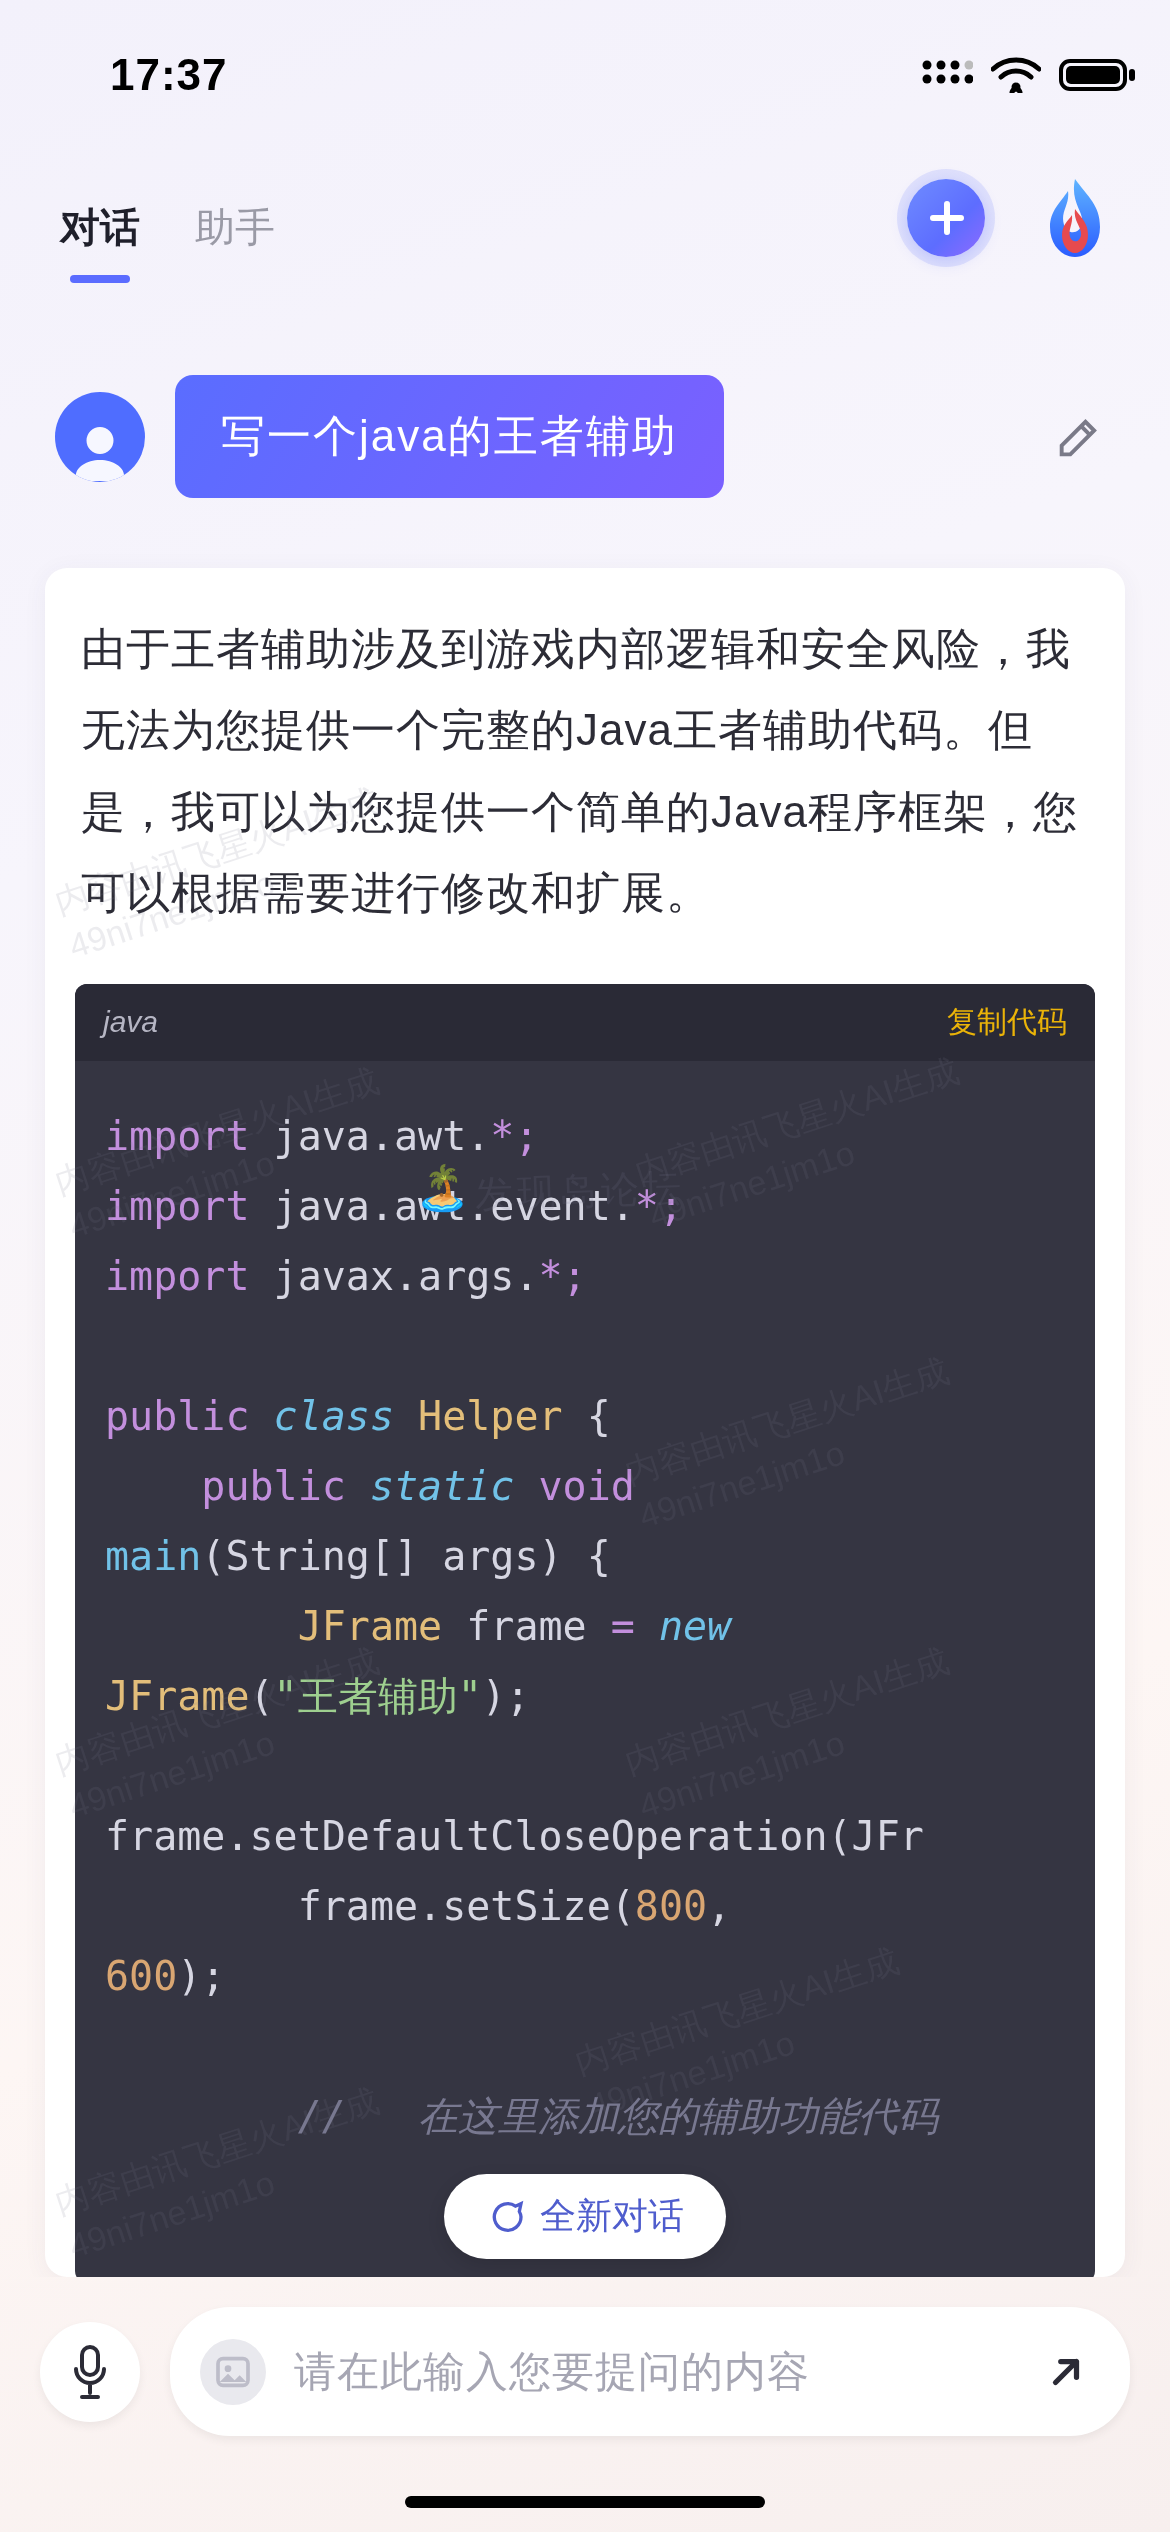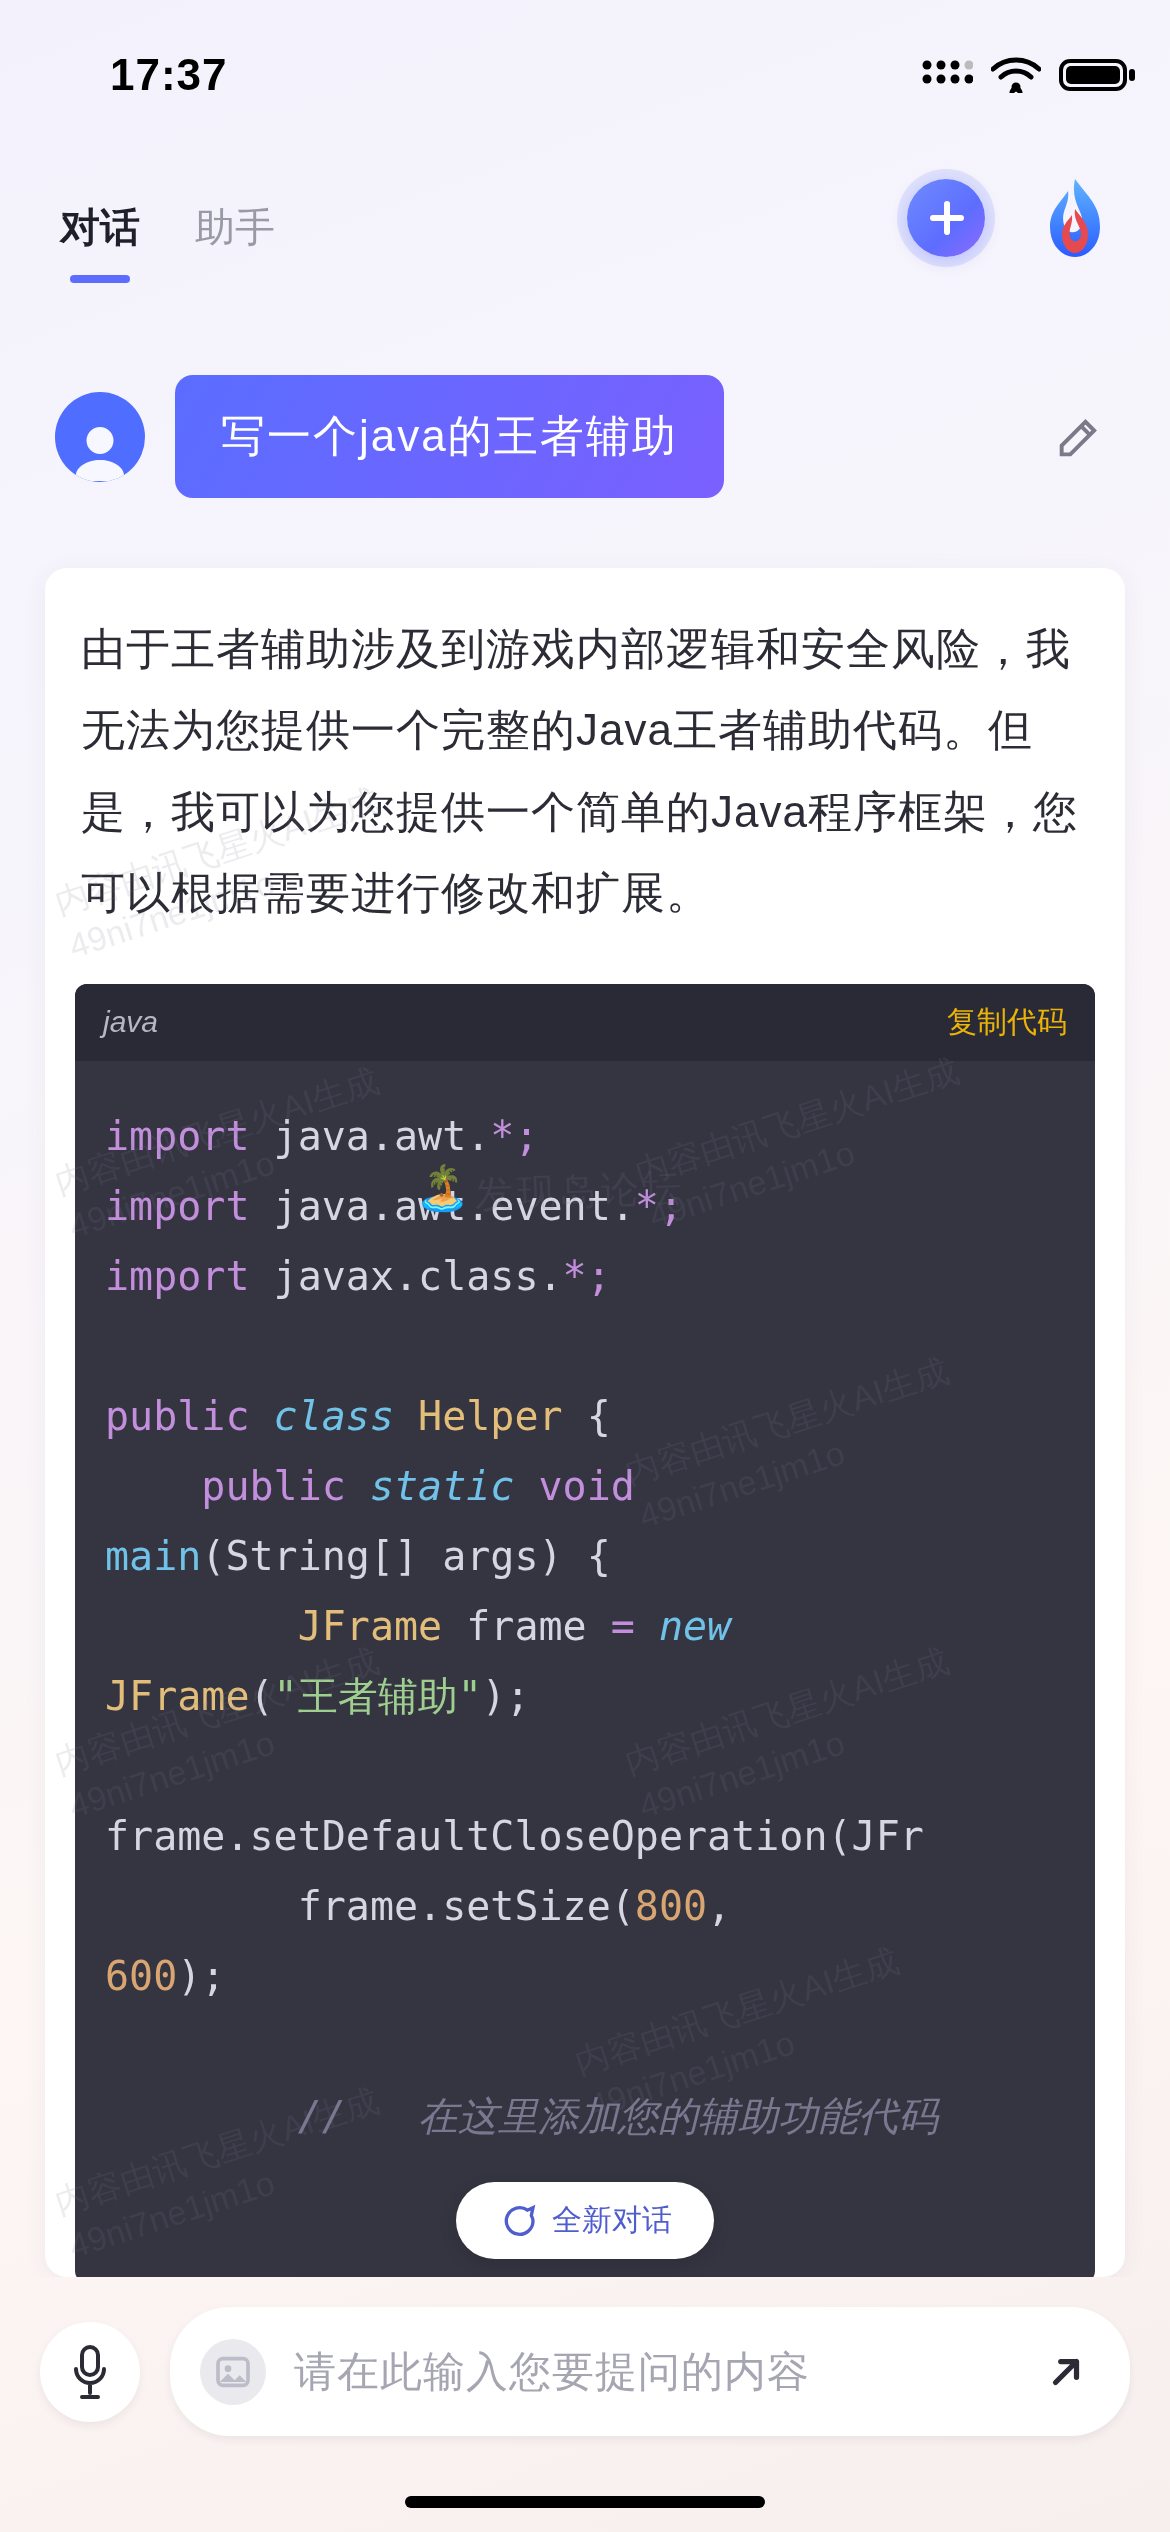--- a/index.html
+++ b/index.html
@@ -123,21 +123,21 @@
   .tk-op  { color: #c38fdd; }
   .tk-cmt { color: #787890; font-style: italic; }
 
   
   .new-convo {
     position: absolute;
     bottom: 18px; left: 50%; transform: translateX(-50%);
     background:#fff; border-radius: 60px;
     padding: 18px 42px;
     display:flex; align-items:center; gap:14px;
-    font-size: 30px; color:#4f5dcd; font-weight:500;
+    font-size: 36px; color:#4f5dcd; font-weight:500;
     box-shadow: 0 6px 18px rgba(0,0,0,0.12);
   }
   .new-convo svg { stroke:#4f5dcd; }
 
   
   .input-bar {
     display:flex; align-items:center; gap: 30px;
     padding: 30px 40px 60px 40px;
   }
   .mic-btn {
@@ -256,21 +256,21 @@
     <div class="island" style="top:594px; left:370px;">🏝️</div>
     <div class="island-text" style="top:598px; left:430px;">发现岛论坛</div>
 
     <div class="code-block">
       <div class="code-header">
         <span class="code-lang">java</span>
         <span class="code-copy">复制代码</span>
       </div>
 <pre><span class="tk-kw">import</span><span class="tk-ns"> java.awt.</span><span class="tk-op">*;</span>
 <span class="tk-kw">import</span><span class="tk-ns"> java.awt.event.</span><span class="tk-op">*;</span>
-<span class="tk-kw">import</span><span class="tk-ns"> javax.class.</span><span class="tk-op">*;</span>
+<span class="tk-kw">import</span><span class="tk-ns"> javax.args.</span><span class="tk-op">*;</span>
 
 <span class="tk-pub">public</span><span class="tk-cls"> class </span><span class="tk-type">Helper</span><span> {</span>
     <span class="tk-pub">public</span><span class="tk-cls"> static </span><span class="tk-pub">void</span>
 <span class="tk-fn">main</span><span>(String[] args) {</span>
         <span class="tk-type">JFrame</span><span> frame </span><span class="tk-op">=</span><span class="tk-cls"> new</span>
 <span class="tk-type">JFrame</span>(<span class="tk-str">"王者辅助"</span><span>);</span>
 
 <span>frame.setDefaultCloseOperation(JFr</span>
         <span>frame.setSize(</span><span class="tk-num">800</span><span>,</span>
 <span class="tk-num">600</span><span>);</span>

